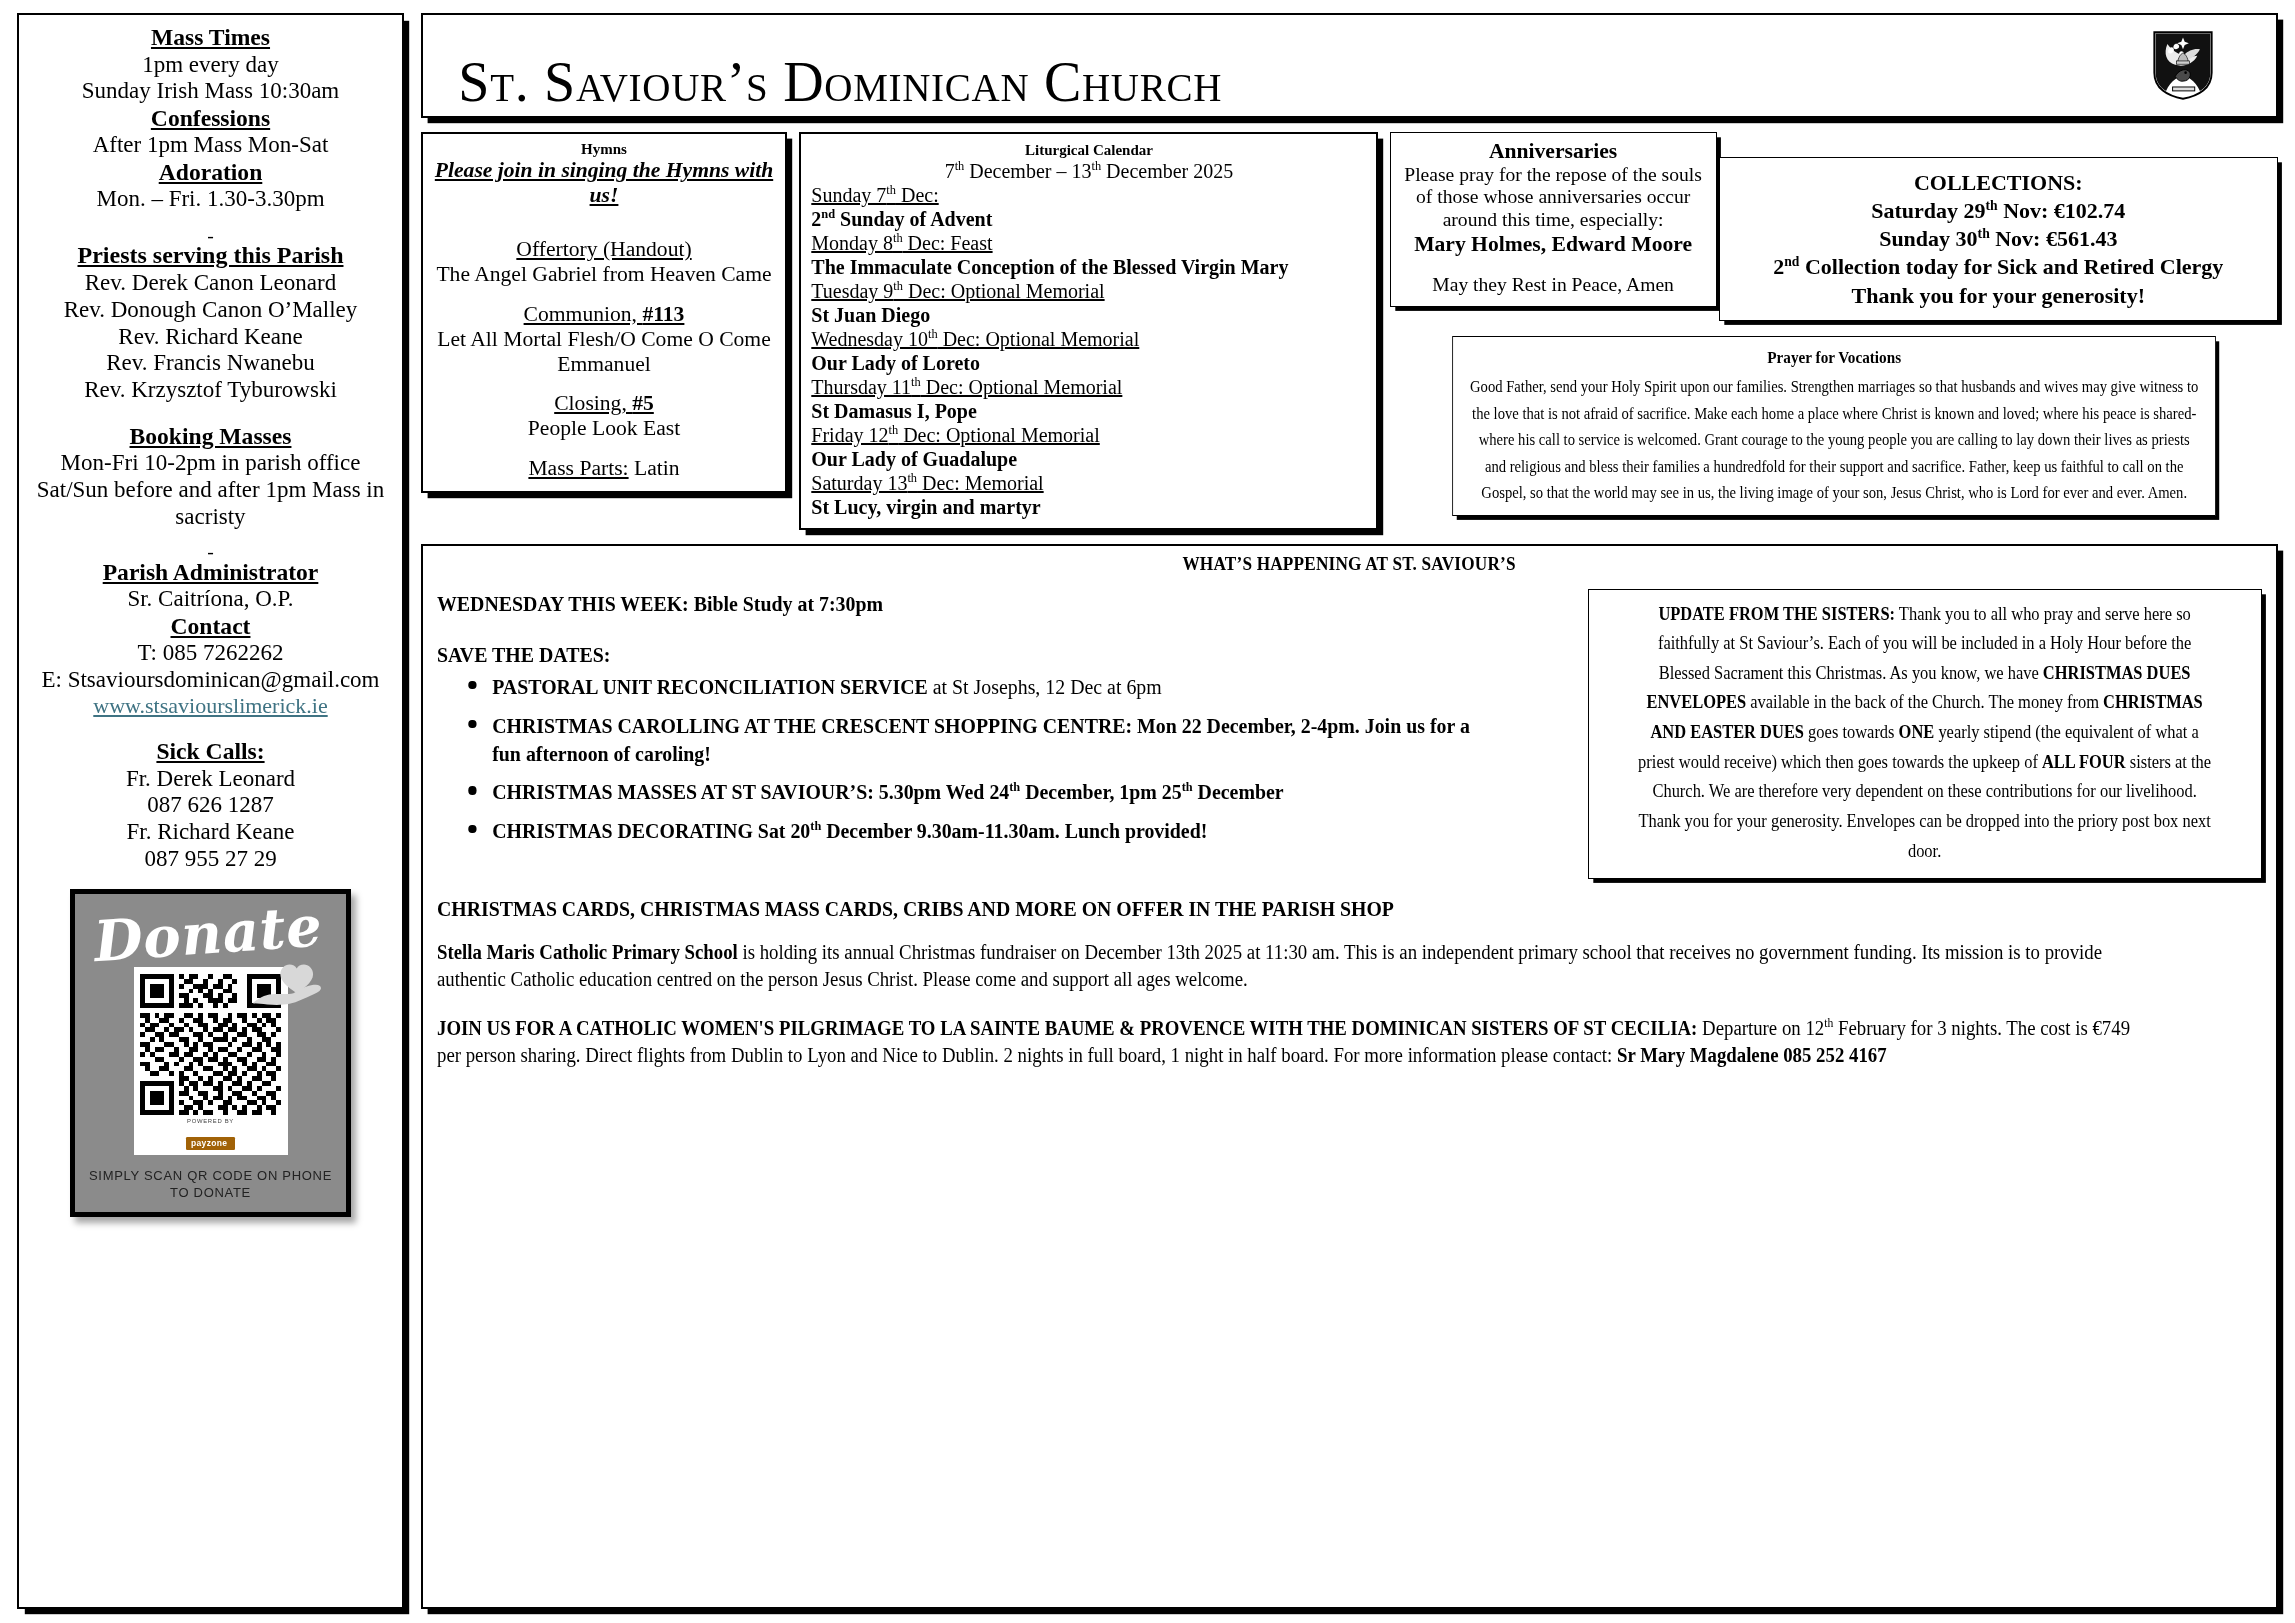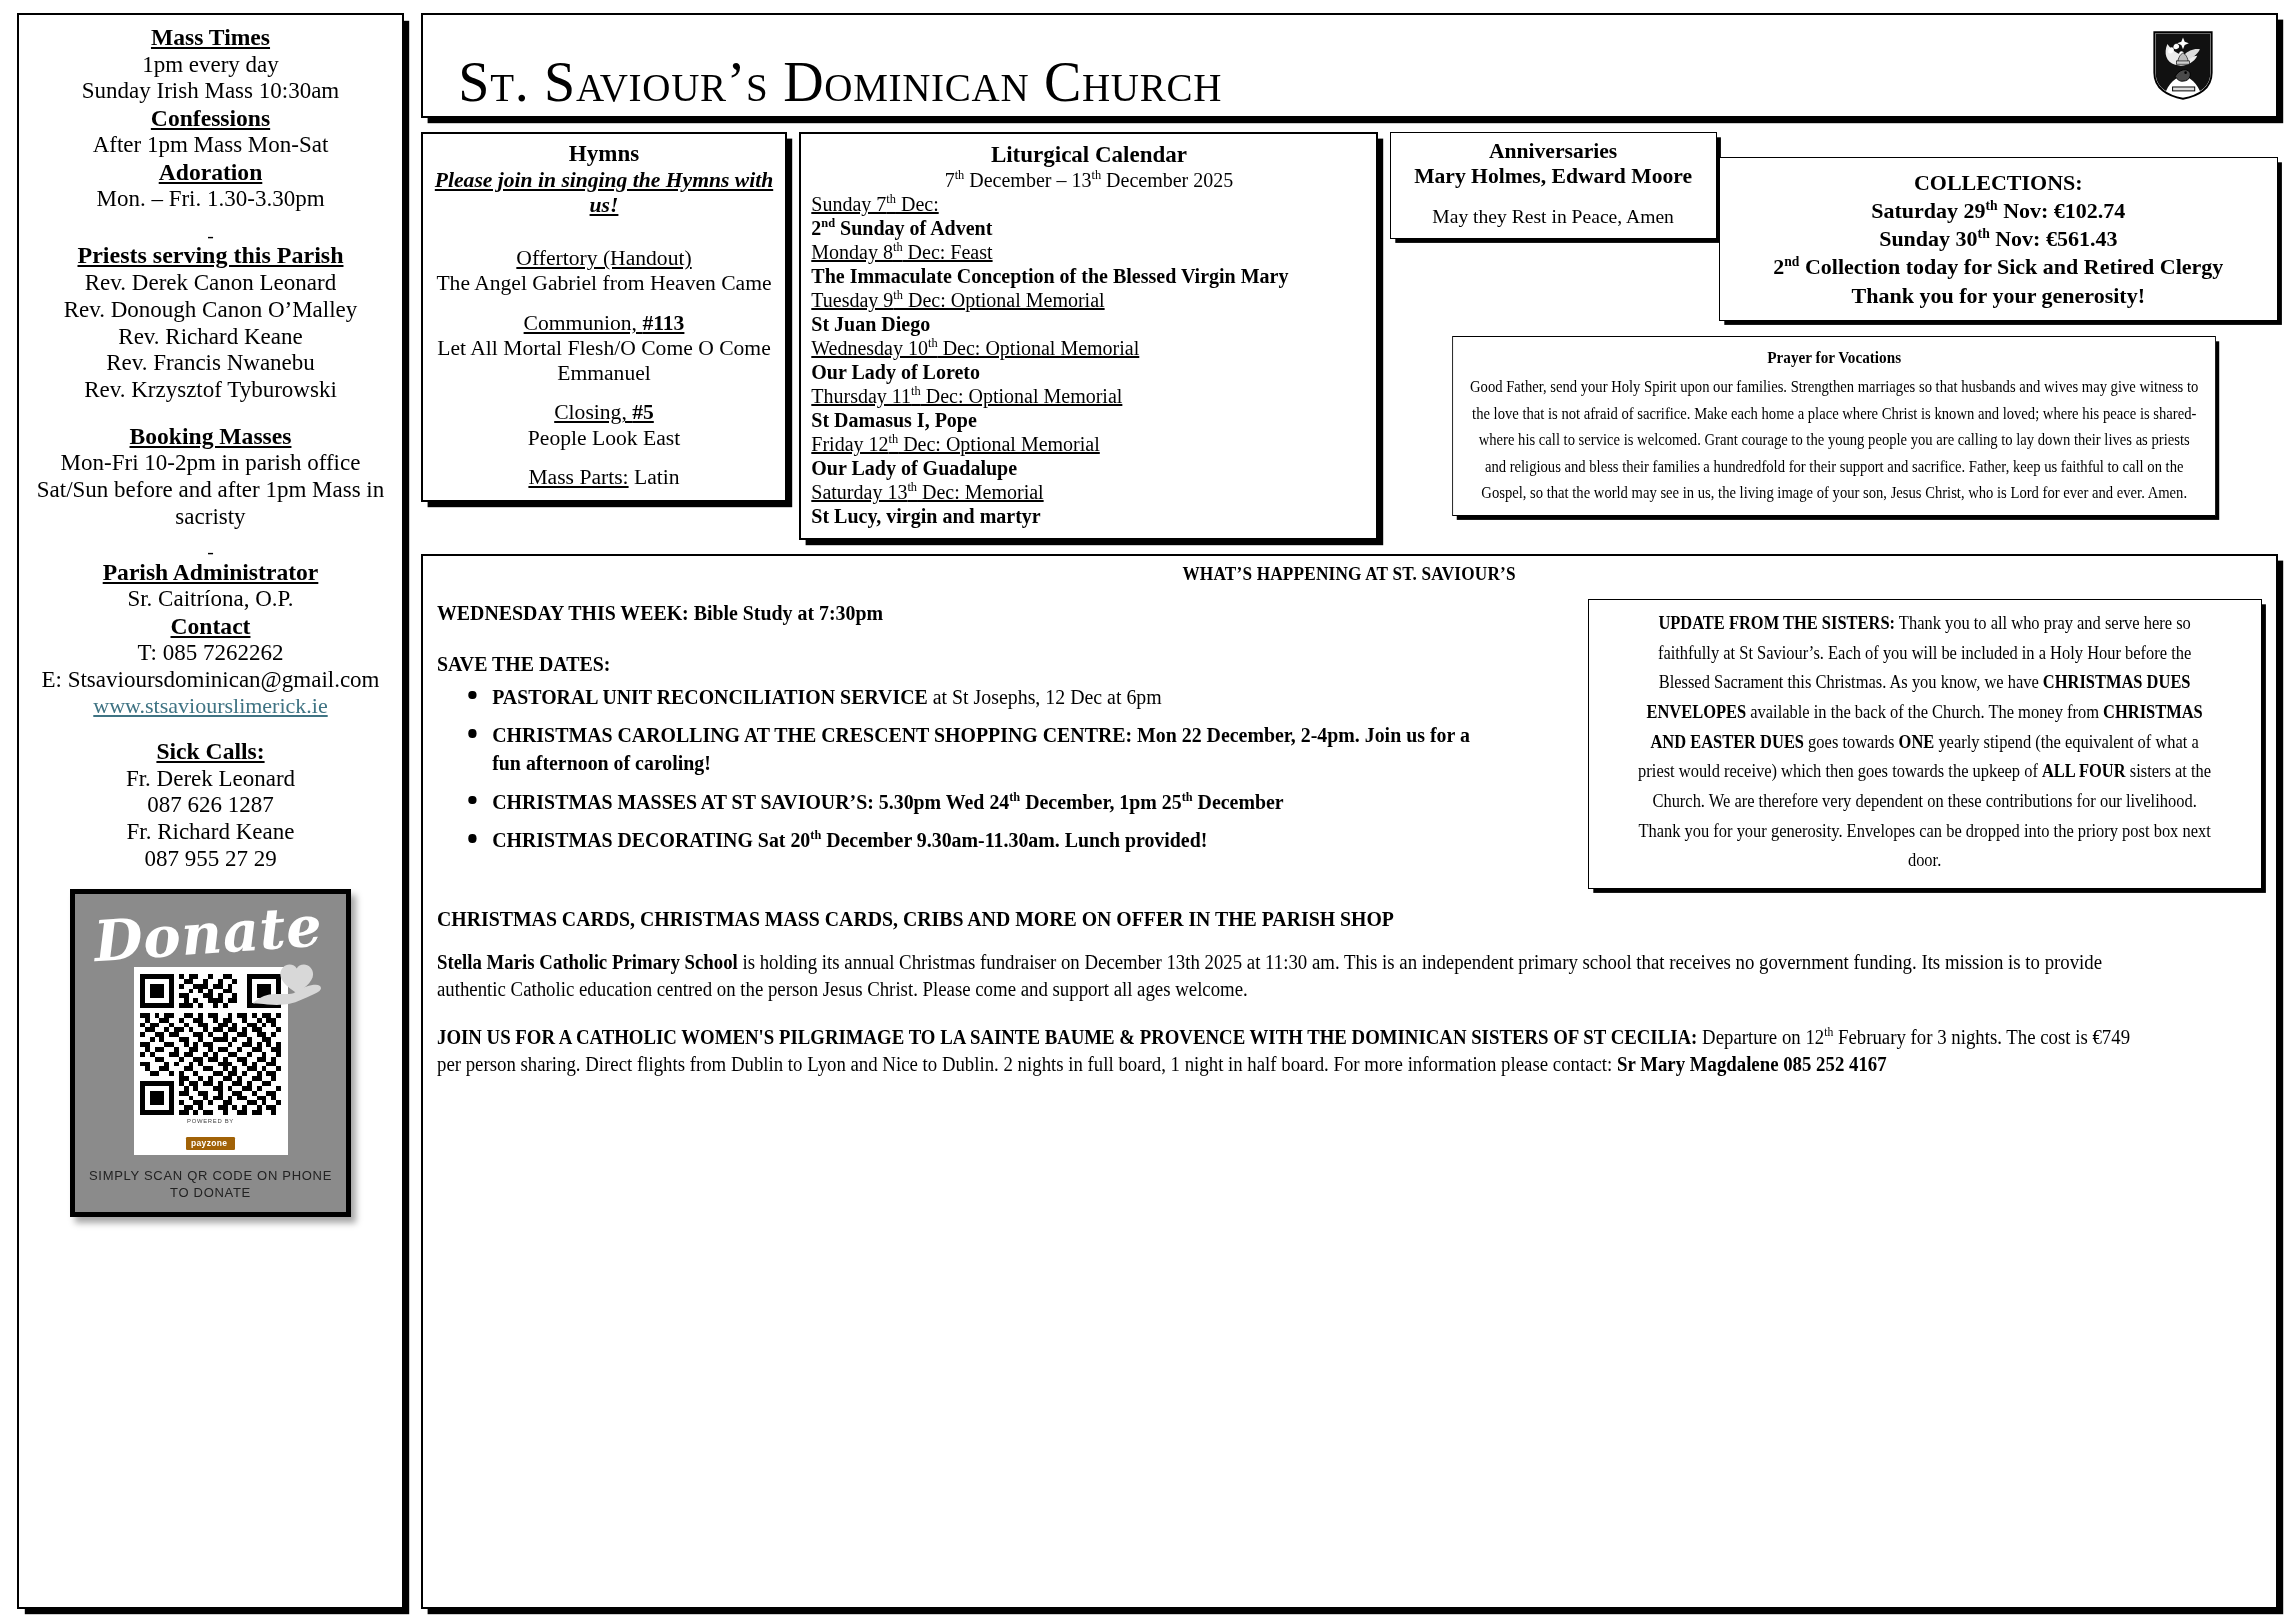--- a/index.html
+++ b/index.html
@@ -79,21 +79,21 @@
   .box-hymns { width:366px; flex:0 0 366px; padding:6.5px 9.2px 10.5px 9.2px; text-align:center; font-size:21.6px; line-height:1.16; }
   .box-lit   { width:579px; flex:0 0 579px; padding:6.5px 9.2px 9.2px 10.5px; font-size:20px; line-height:1.2; }
   .col-right { flex:1; display:flex; flex-direction:column; gap:0; }
   .rr { display:flex; gap:2px; align-items:flex-start; }
   .box-anniv { width:327px; flex:0 0 327px; padding:5.2px 9.2px 9.2px 9.2px; text-align:center; font-size:19.6px; line-height:1.16; }
   .box-coll  { flex:1; padding:10.5px 7.9px 10.5px 7.9px; text-align:center; font-size:22px; line-height:1.28; font-weight:700; margin-top:25px; align-self:flex-start; }
   .box-vocations { margin-top:14.4px; padding:7.9px 17px 9.2px 17px; text-align:center;
                    font-family:"Liberation Serif", serif; font-size:17px; line-height:1.55;
                    transform: scaleX(0.86); transform-origin: center top; }
 
-  .bx-title { font-weight:700; font-size:23px; }
+  .bx-title { font-weight:700; font-size:15px; }
   .bx-title.sm { font-size:21.6px; }
   .ital-bold { font-style:italic; font-weight:700;text-decoration:underline; }
   .u { text-decoration:underline; text-underline-offset:2px; }
   .b { font-weight:700; }
   sup { font-size:0.62em; vertical-align: super; line-height:0; }
 
   .hy-gap { height:14.4px; }
   .lit-day { text-decoration:underline; text-underline-offset:1.3px; }
   .lit-name { font-weight:700; }
 
@@ -489,20 +489,21 @@
         <div class="lit-name">Our Lady of Guadalupe</div>
 
         <div class="lit-day">Saturday 13<sup>th</sup> Dec: Memorial</div>
         <div class="lit-name">St Lucy, virgin and martyr</div>
       </div>
 
       <div class="col-right">
         <div class="rr">
           <div class="sbox-thin box-anniv">
             <div class="bx-title sm">Anniversaries</div>
+            <div>Please pray for the repose of the souls of those whose anniversaries occur around this time, especially:</div>
             <div class="b" style="font-size:21.6px">Mary Holmes, Edward Moore</div>
             <div style="height:17px"></div>
             <div>May they Rest in Peace, Amen</div>
           </div>
 
           <div class="sbox-thin box-coll">
             <div>COLLECTIONS:</div>
             <div>Saturday 29<sup>th</sup> Nov: €102.74</div>
             <div>Sunday 30<sup>th</sup> Nov: €561.43</div>
             <div>2<sup>nd</sup> Collection today for Sick and Retired Clergy</div>

